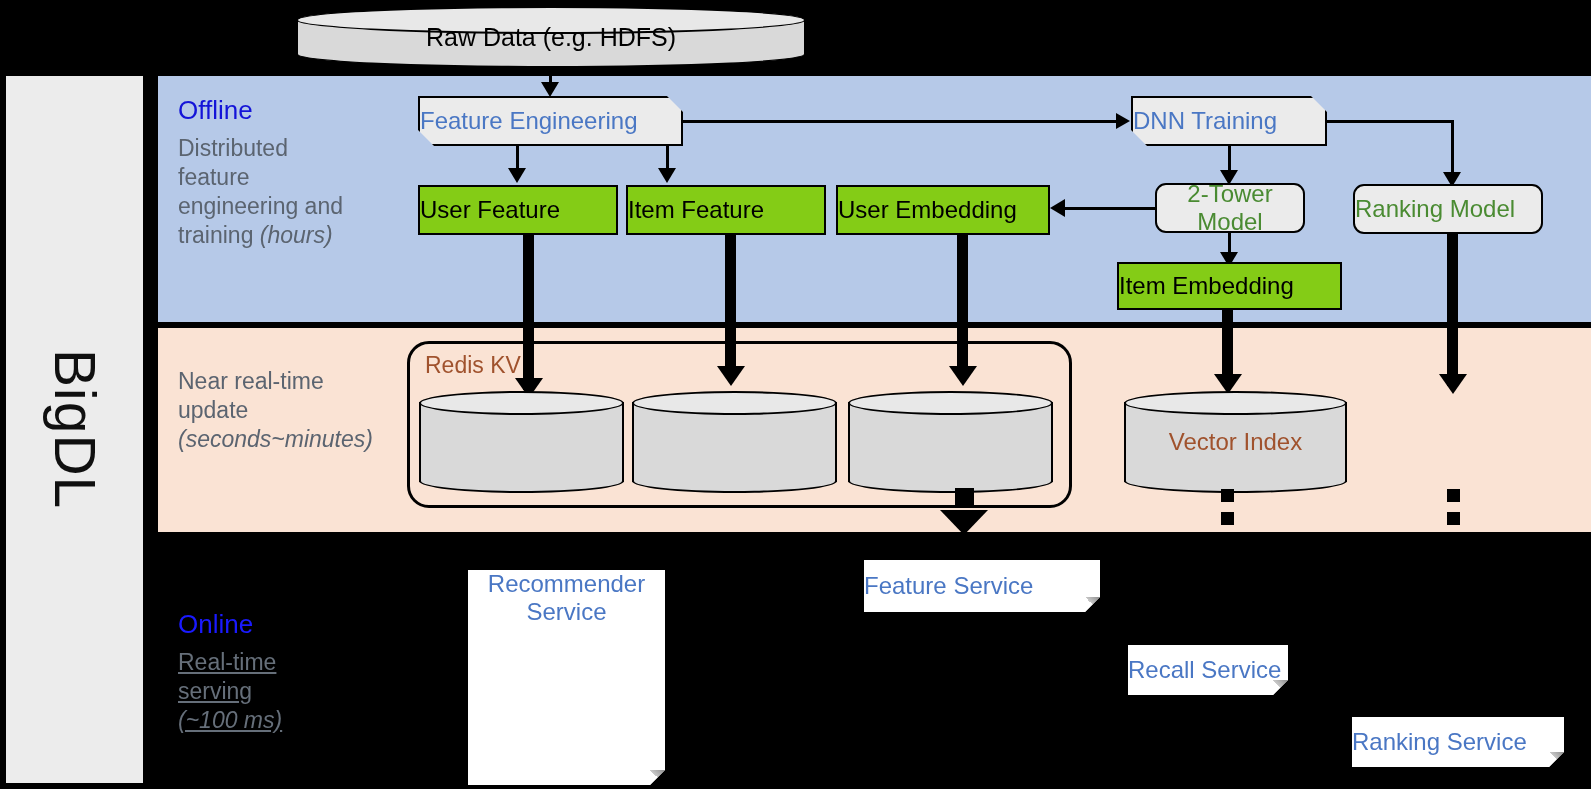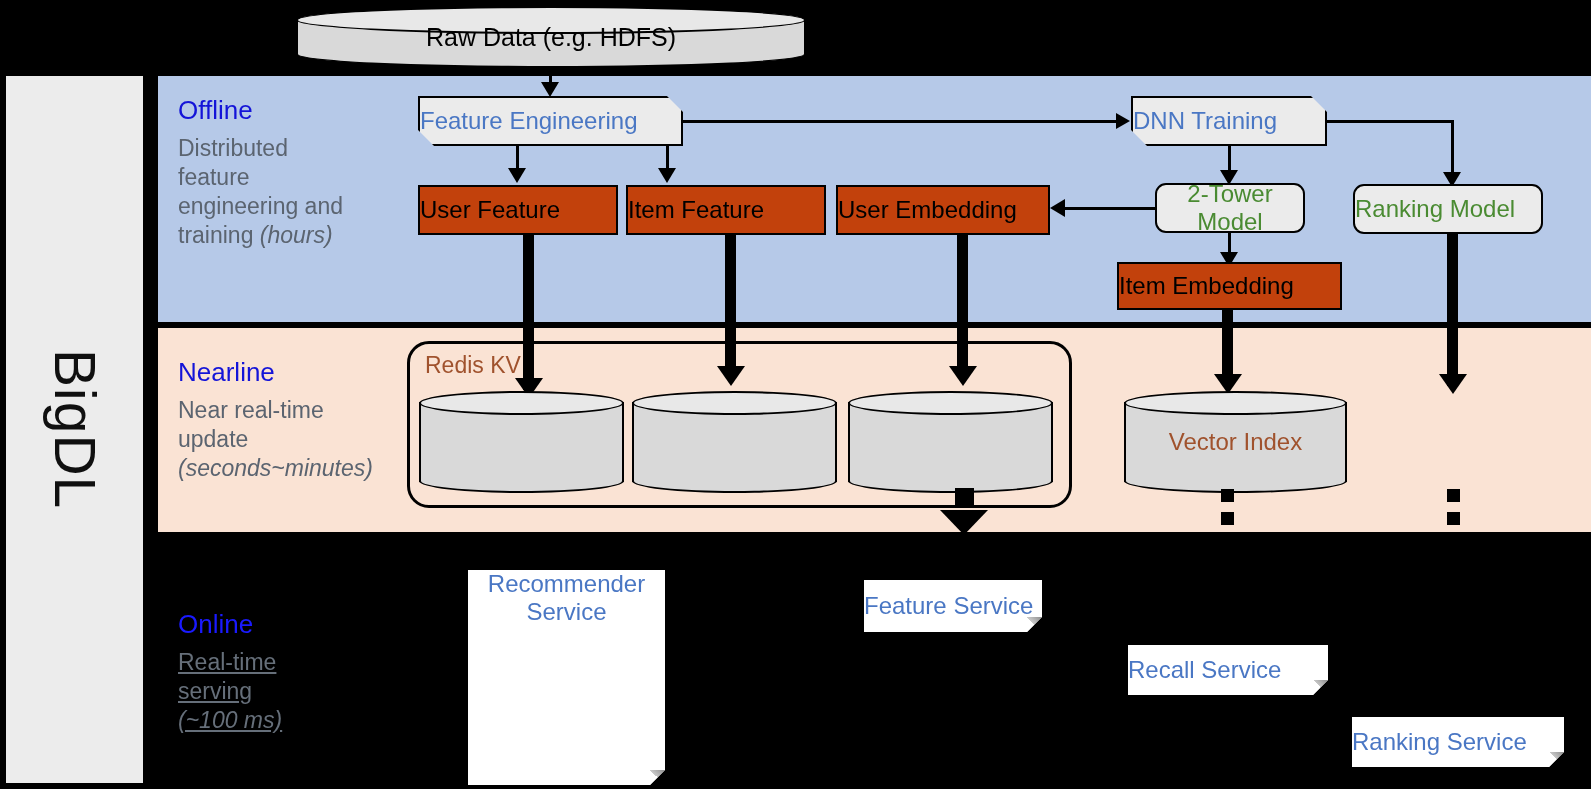--- a/index.html
+++ b/index.html
@@ -39,21 +39,21 @@
   #cap-online   { left:178px; top:598px;margin-top:12px; }
   #cap-online .band-title { color:#1a1aff; }
   #cap-online .band-desc  { color:#666f7a;text-decoration:underline; }
 
   
   .node { position:absolute; display:flex; align-items:center; justify-content:flex-start;
           text-align:center; line-height:1.15; }
 
   
   .box-gray {
-    background:#c2410c; border:2.5px solid #000;
+    background:#84cc16; border:2.5px solid #000;
     color:#000; font-size:24px;
   }
   
   .box-flag {
     background:#ebebeb; border:2.5px solid #000;
     color:#4a77c4; font-size:24px;
     clip-path: polygon(0 0, calc(100% - 16px) 0, 100% 16px, 100% 100%, 16px 100%, 0 calc(100% - 16px));
   }
   
   .box-model {
@@ -159,21 +159,20 @@
     <div class="band-desc">
       <span>Distributed</span><br>
       <span>feature</span><br>
       <span>engineering and</span><br>
       <span>training</span>
       <span class="it">(hours)</span>
     </div>
   </div>
 
   <div class="band-caption" id="cap-nearline">
-    <div class="band-title">Nearline</div>
     <div class="band-desc">
       <span>Near real-time</span><br>
       <span>update</span><br>
       <span class="it">(seconds~minutes)</span>
     </div>
   </div>
 
   <div class="band-caption" id="cap-online">
     <div class="band-title">Online</div>
     <div class="band-desc">
@@ -285,32 +284,32 @@
   </div>
 
   <div class="dash-sq" style="left:1221px; top:489px;"></div>
   <div class="dash-sq" style="left:1221px; top:512px;"></div>
   <div class="dash-sq" style="left:1447px; top:489px;"></div>
   <div class="dash-sq" style="left:1447px; top:512px;"></div>
 
   <div class="dash-sq wide" style="left:955px; top:488px;"></div>
   <div class="arrow-wide" style="left:940px; top:510px;"></div>
 
-  <div class="node box-service" style="left:864px; top:560px; width:178px; height:52px;margin-top:20px;">
+  <div class="node box-service" style="left:864px; top:560px; width:236px; height:52px;">
     <span>Feature Service</span>
     <span class="fold"></span>
   </div>
 
   <div class="node box-service" style="left:468px; top:570px; width:197px; height:215px; flex-direction:column;">
     <span>Recommender</span>
     <span>Service</span>
     <span class="fold"></span>
   </div>
 
-  <div class="node box-service" style="left:1128px; top:645px; width:200px; height:50px;">
+  <div class="node box-service" style="left:1128px; top:645px; width:160px; height:50px;">
     <span>Recall Service</span>
     <span class="fold"></span>
   </div>
 
   <div class="node box-service" style="left:1352px; top:717px; width:212px; height:50px;">
     <span>Ranking Service</span>
     <span class="fold"></span>
   </div>
 
 </div>

